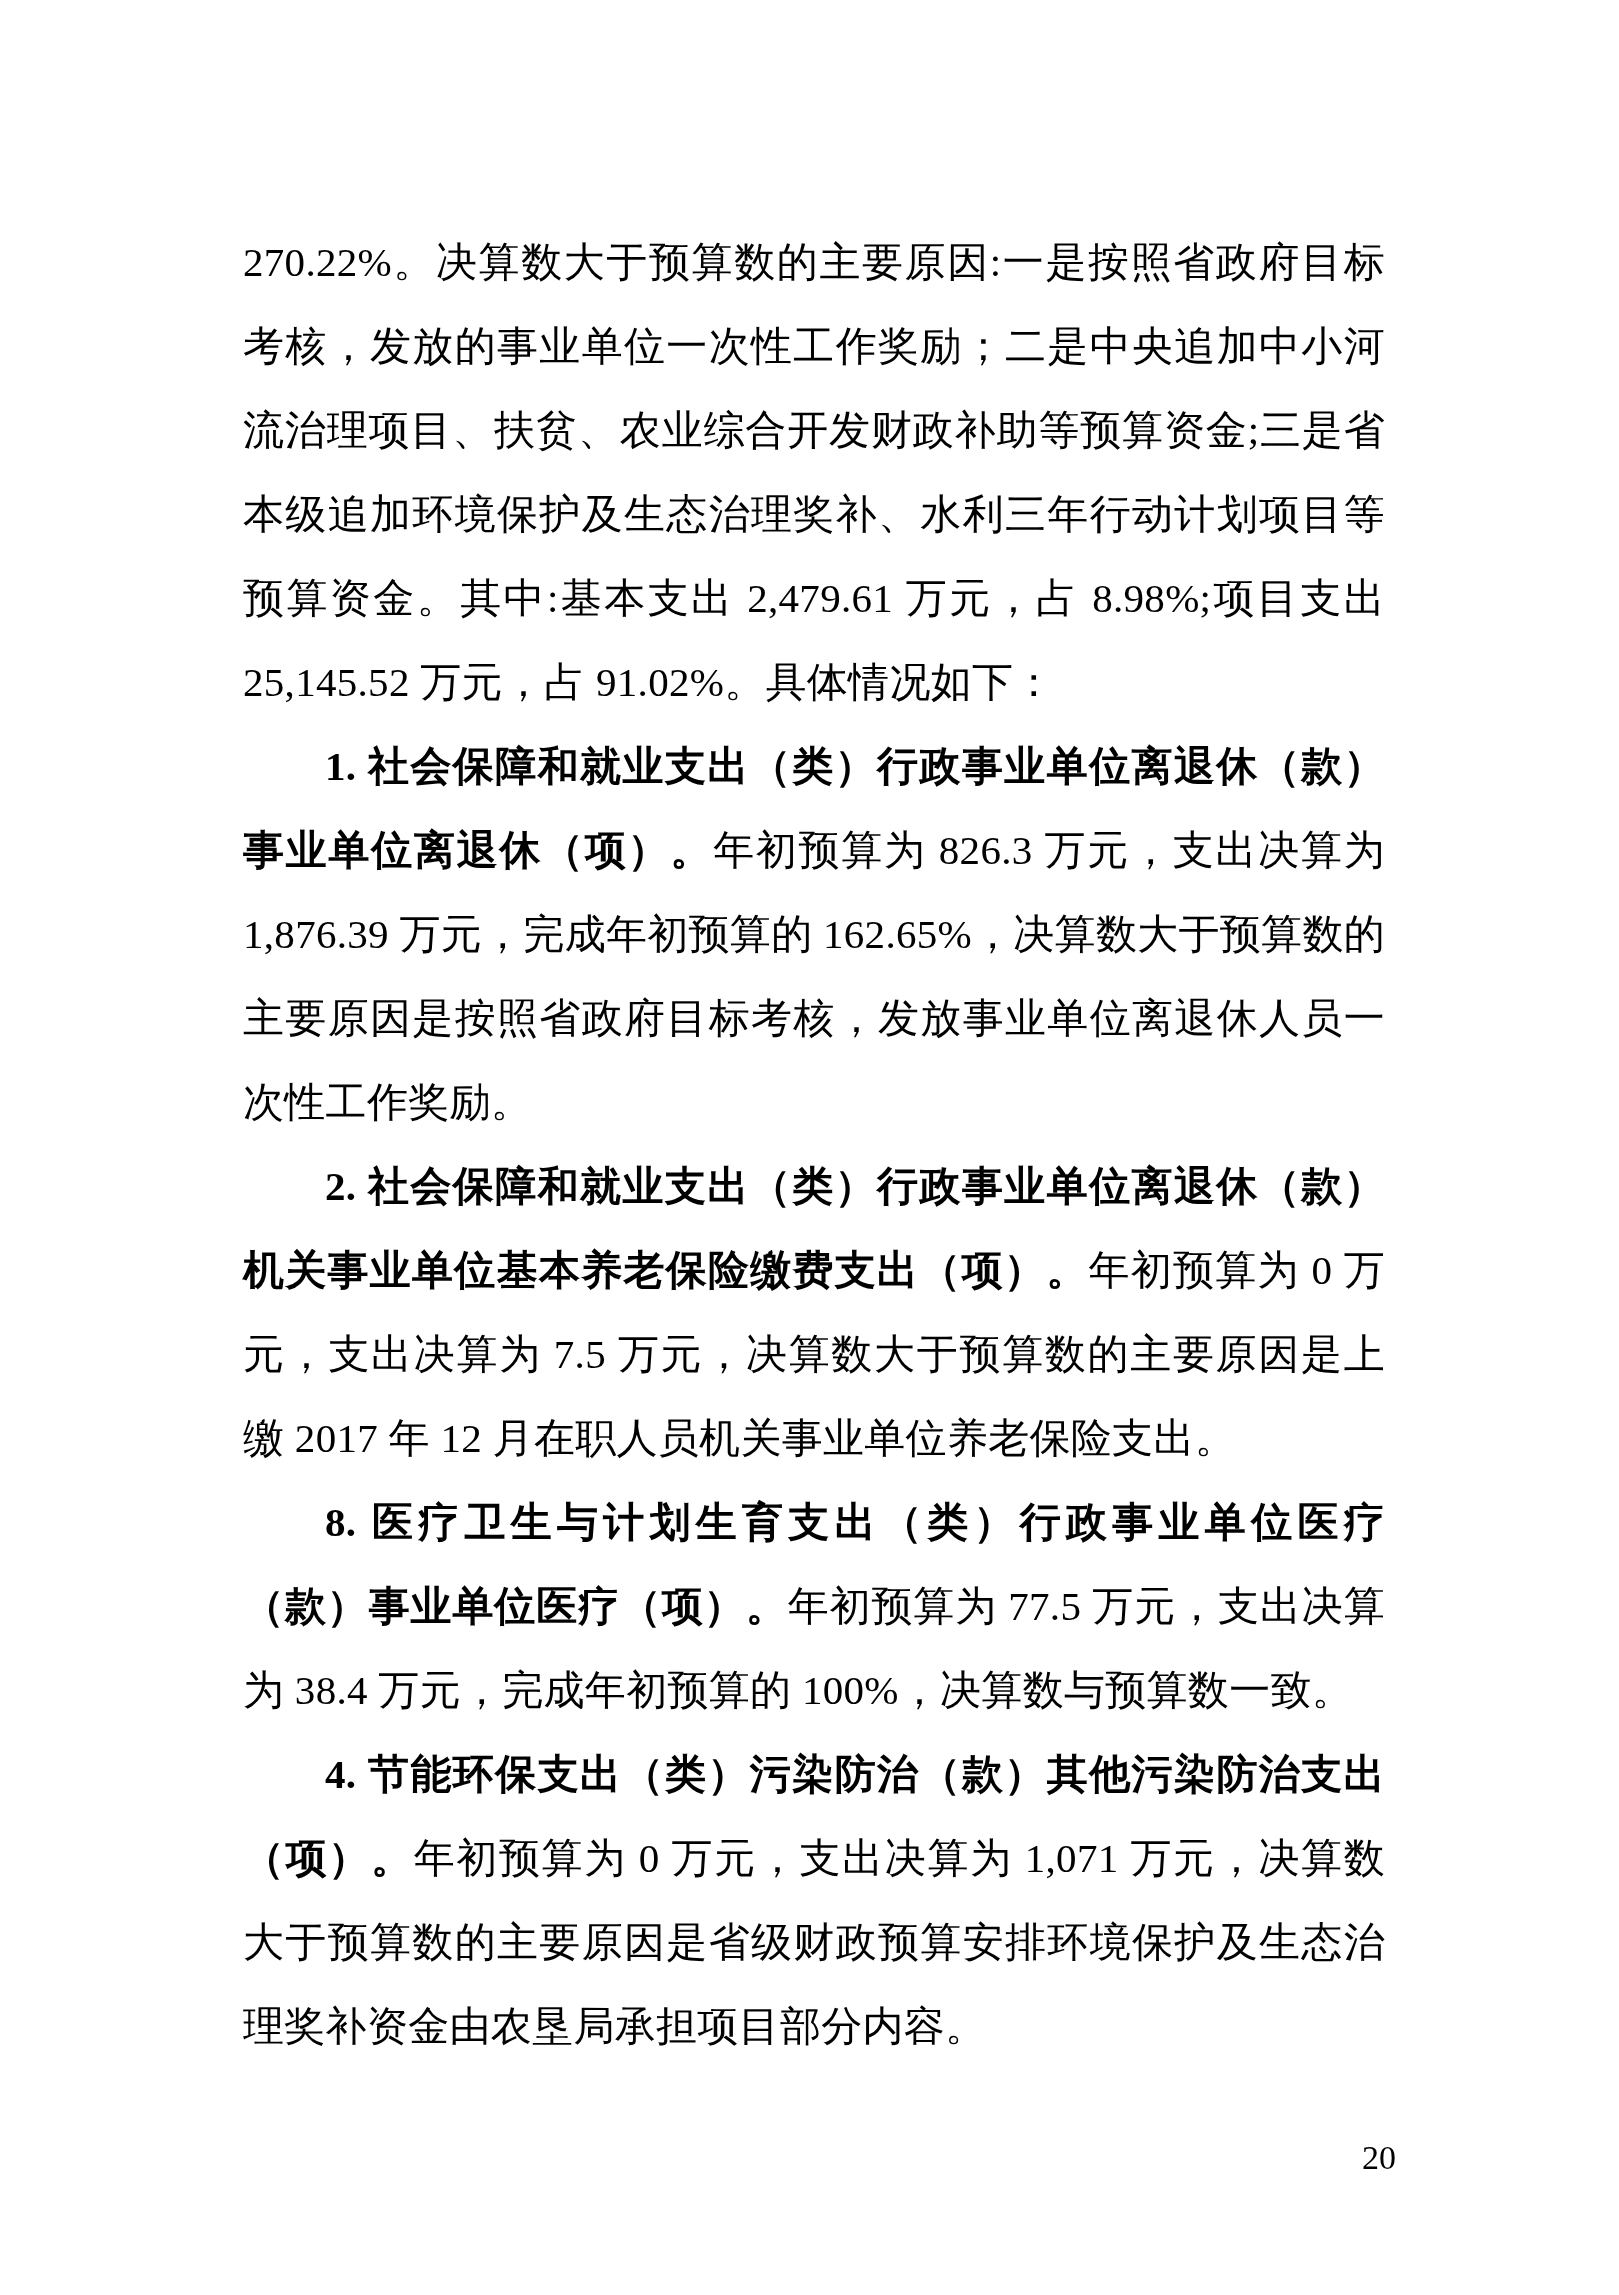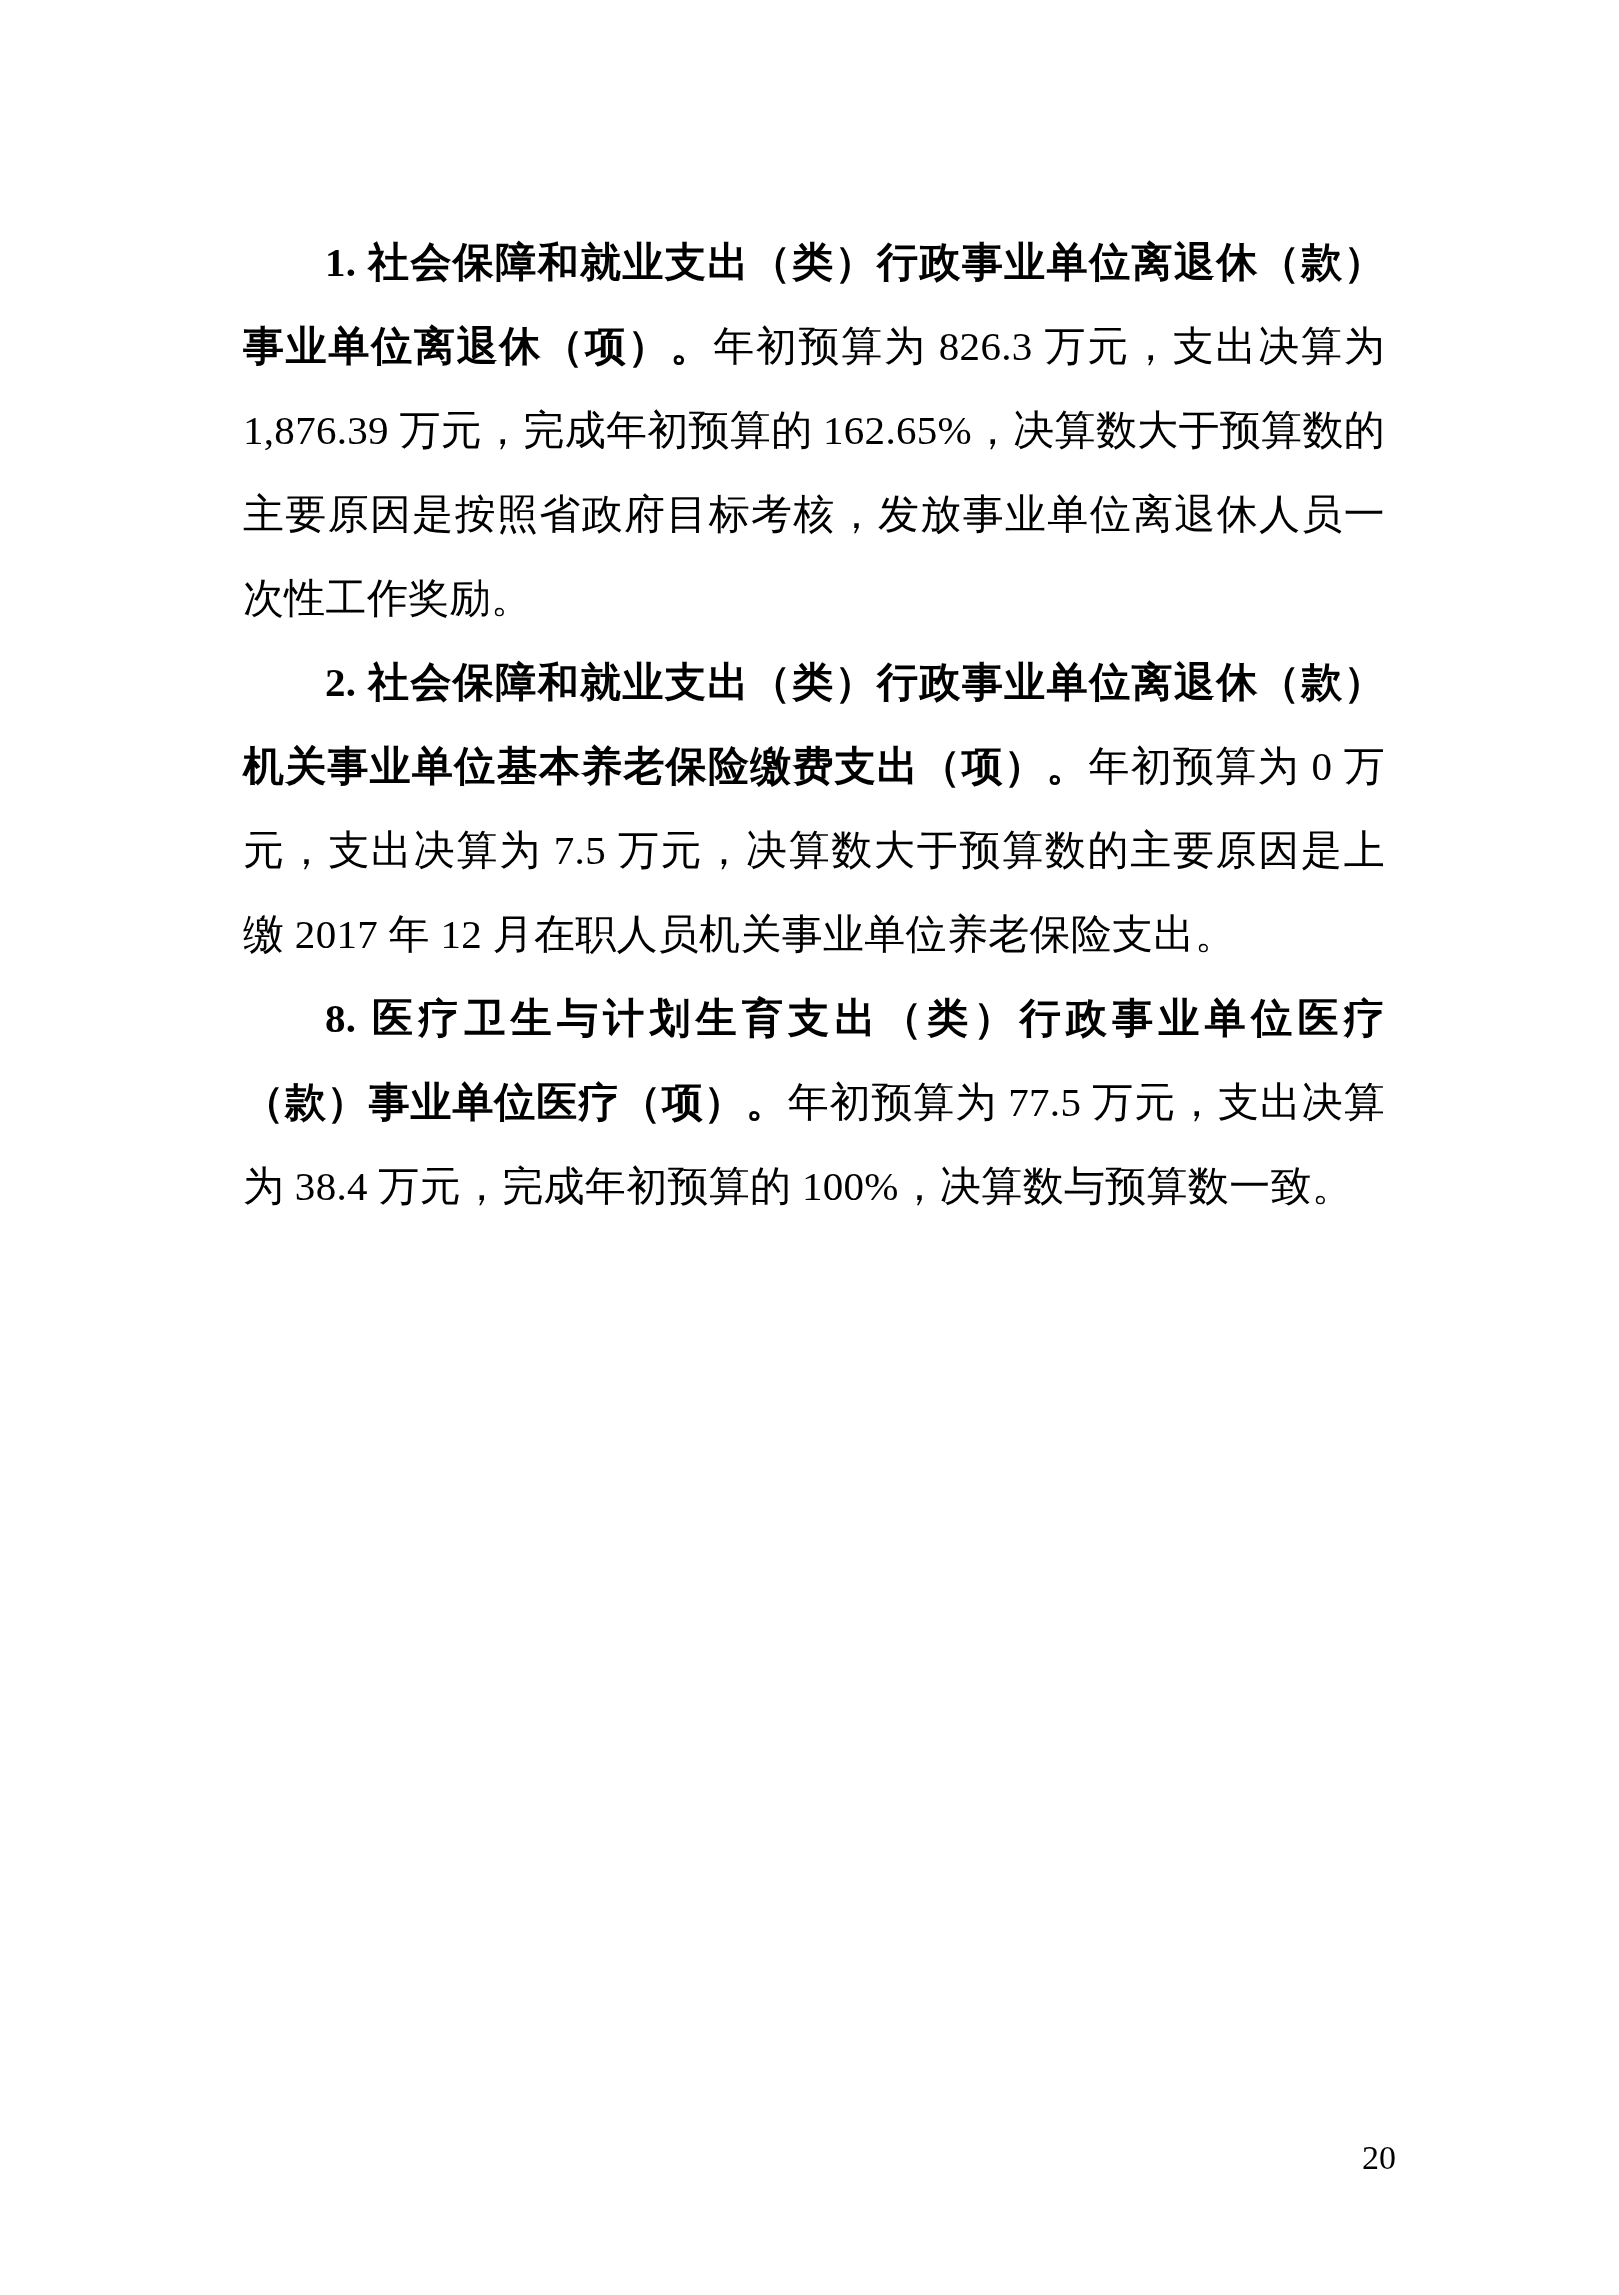--- a/index.html
+++ b/index.html
@@ -50,26 +50,28 @@
     color: #000000;
     font-family: "Liberation Serif", "DejaVu Serif", serif;
   }
 </style>
 </head>
 <body>
 
 <div class="page">
   <div class="content">
 
+    <p><span class="run-regular">270.22%。决算数大于预算数的主要原因:一是按照省政府目标考核，发放的事业单位一次性工作奖励；二是中央追加中小河流治理项目、扶贫、农业综合开发财政补助等预算资金;三是省本级追加环境保护及生态治理奖补、水利三年行动计划项目等预算资金。其中:基本支出 2,479.61 万元，占 8.98%;项目支出 25,145.52 万元，占 91.02%。具体情况如下：</span></p>
 
     <p class="indent"><span class="run-bold">1. 社会保障和就业支出（类）行政事业单位离退休（款）事业单位离退休（项）。</span><span class="run-regular">年初预算为 826.3 万元，支出决算为 1,876.39 万元，完成年初预算的 162.65%，决算数大于预算数的主要原因是按照省政府目标考核，发放事业单位离退休人员一次性工作奖励。</span></p>
 
     <p class="indent"><span class="run-bold">2. 社会保障和就业支出（类）行政事业单位离退休（款）机关事业单位基本养老保险缴费支出（项）。</span><span class="run-regular">年初预算为 0 万元，支出决算为 7.5 万元，决算数大于预算数的主要原因是上缴 2017 年 12 月在职人员机关事业单位养老保险支出。</span></p>
 
     <p class="indent"><span class="run-bold">8. 医疗卫生与计划生育支出（类）行政事业单位医疗（款）事业单位医疗（项）。</span><span class="run-regular">年初预算为 77.5 万元，支出决算为 38.4 万元，完成年初预算的 100%，决算数与预算数一致。</span></p>
 
+    <p class="indent"><span class="run-bold">4. 节能环保支出（类）污染防治（款）其他污染防治支出（项）。</span><span class="run-regular">年初预算为 0 万元，支出决算为 1,071 万元，决算数大于预算数的主要原因是省级财政预算安排环境保护及生态治理奖补资金由农垦局承担项目部分内容。</span></p>
 
 
   </div>
 
   <div class="page-number">20</div>
 </div>
 
 
 </body></html>

